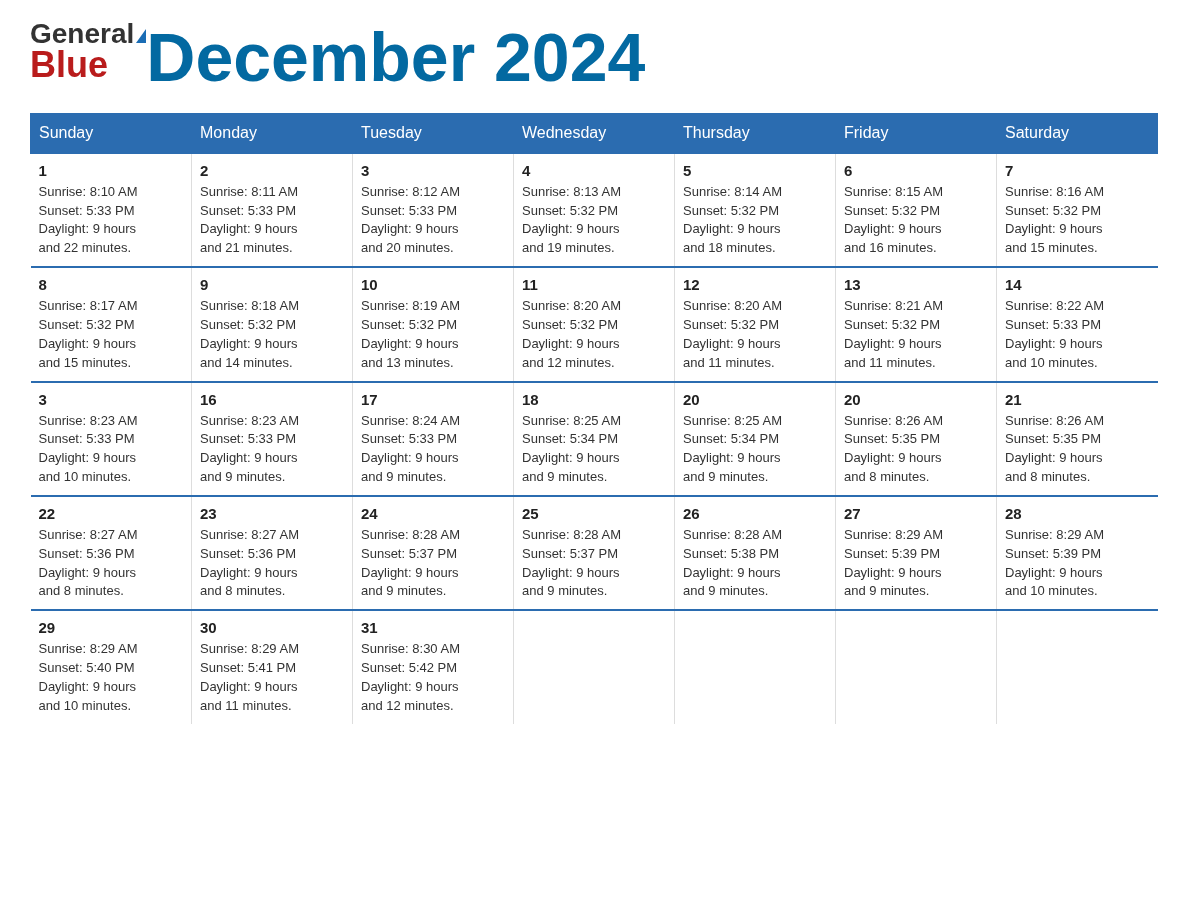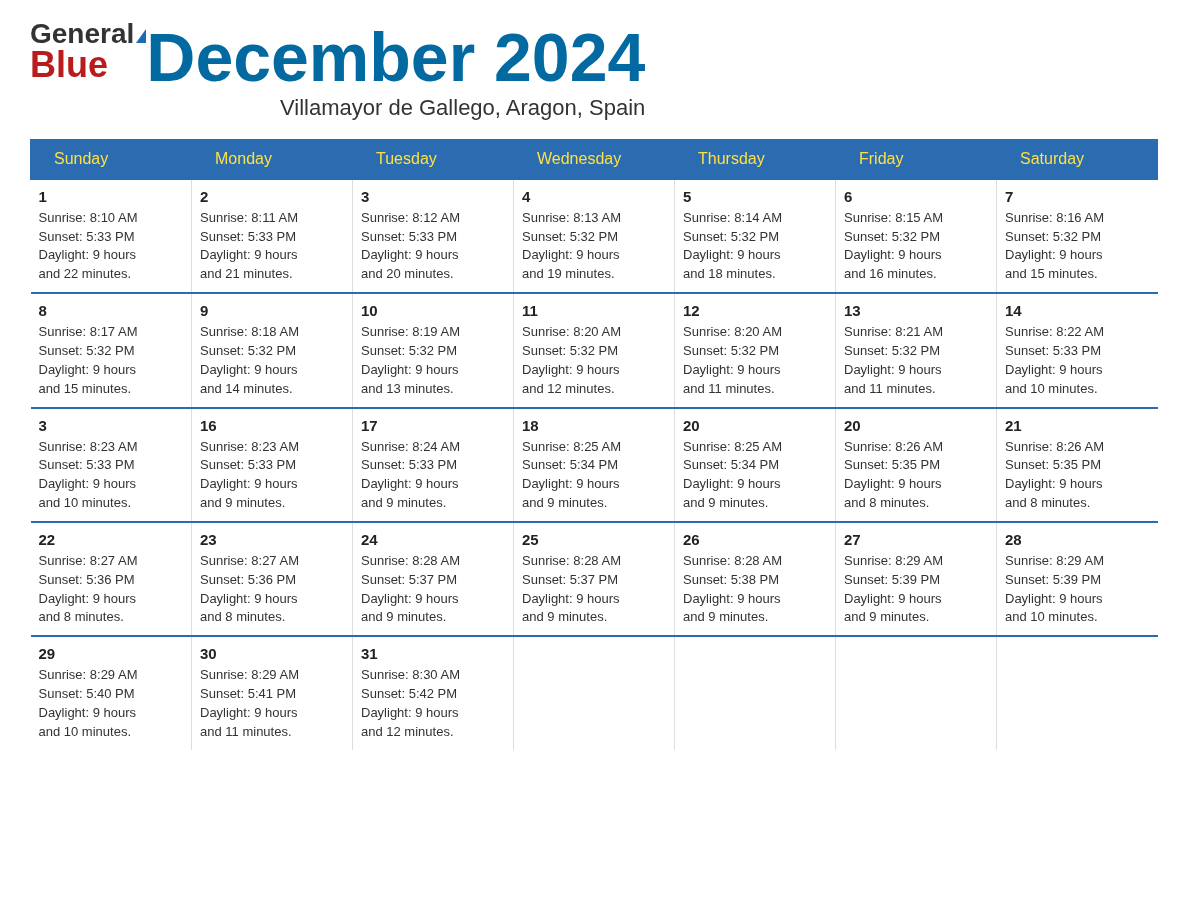--- a/index.html
+++ b/index.html
@@ -58,24 +58,24 @@
     }
     table {
       width: 100%;
       border-collapse: collapse;
       table-layout: fixed;
     }
     thead tr {
       background-color: #2b6cb0;
     }
     thead th {
-      color: #fde047;
+      color: #ffffff;
       font-size: 16px;
       font-weight: normal;
-      padding: 10px 23px;
+      padding: 10px 8px;
       text-align: left;
       border: 1px solid #2b6cb0;
     }
     tbody tr {
       border-top: 2px solid #2b6cb0;
     }
     tbody td {
       vertical-align: top;
       padding: 8px;
       font-size: 13.5px;
@@ -104,21 +104,20 @@
 
 <div class="header">
   <div class="logo">
     <div class="logo-text">
       General<span class="logo-triangle"></span>
     </div>
     <div class="logo-line2">Blue</div>
   </div>
   <div class="title-block">
     <h1>December 2024</h1>
-    <h2>Villamayor de Gallego, Aragon, Spain</h2>
   </div>
 </div>
 
 <table>
   <thead>
     <tr>
     <th>Sunday</th>
         <th>Monday</th>
         <th>Tuesday</th>
         <th>Wednesday</th>

